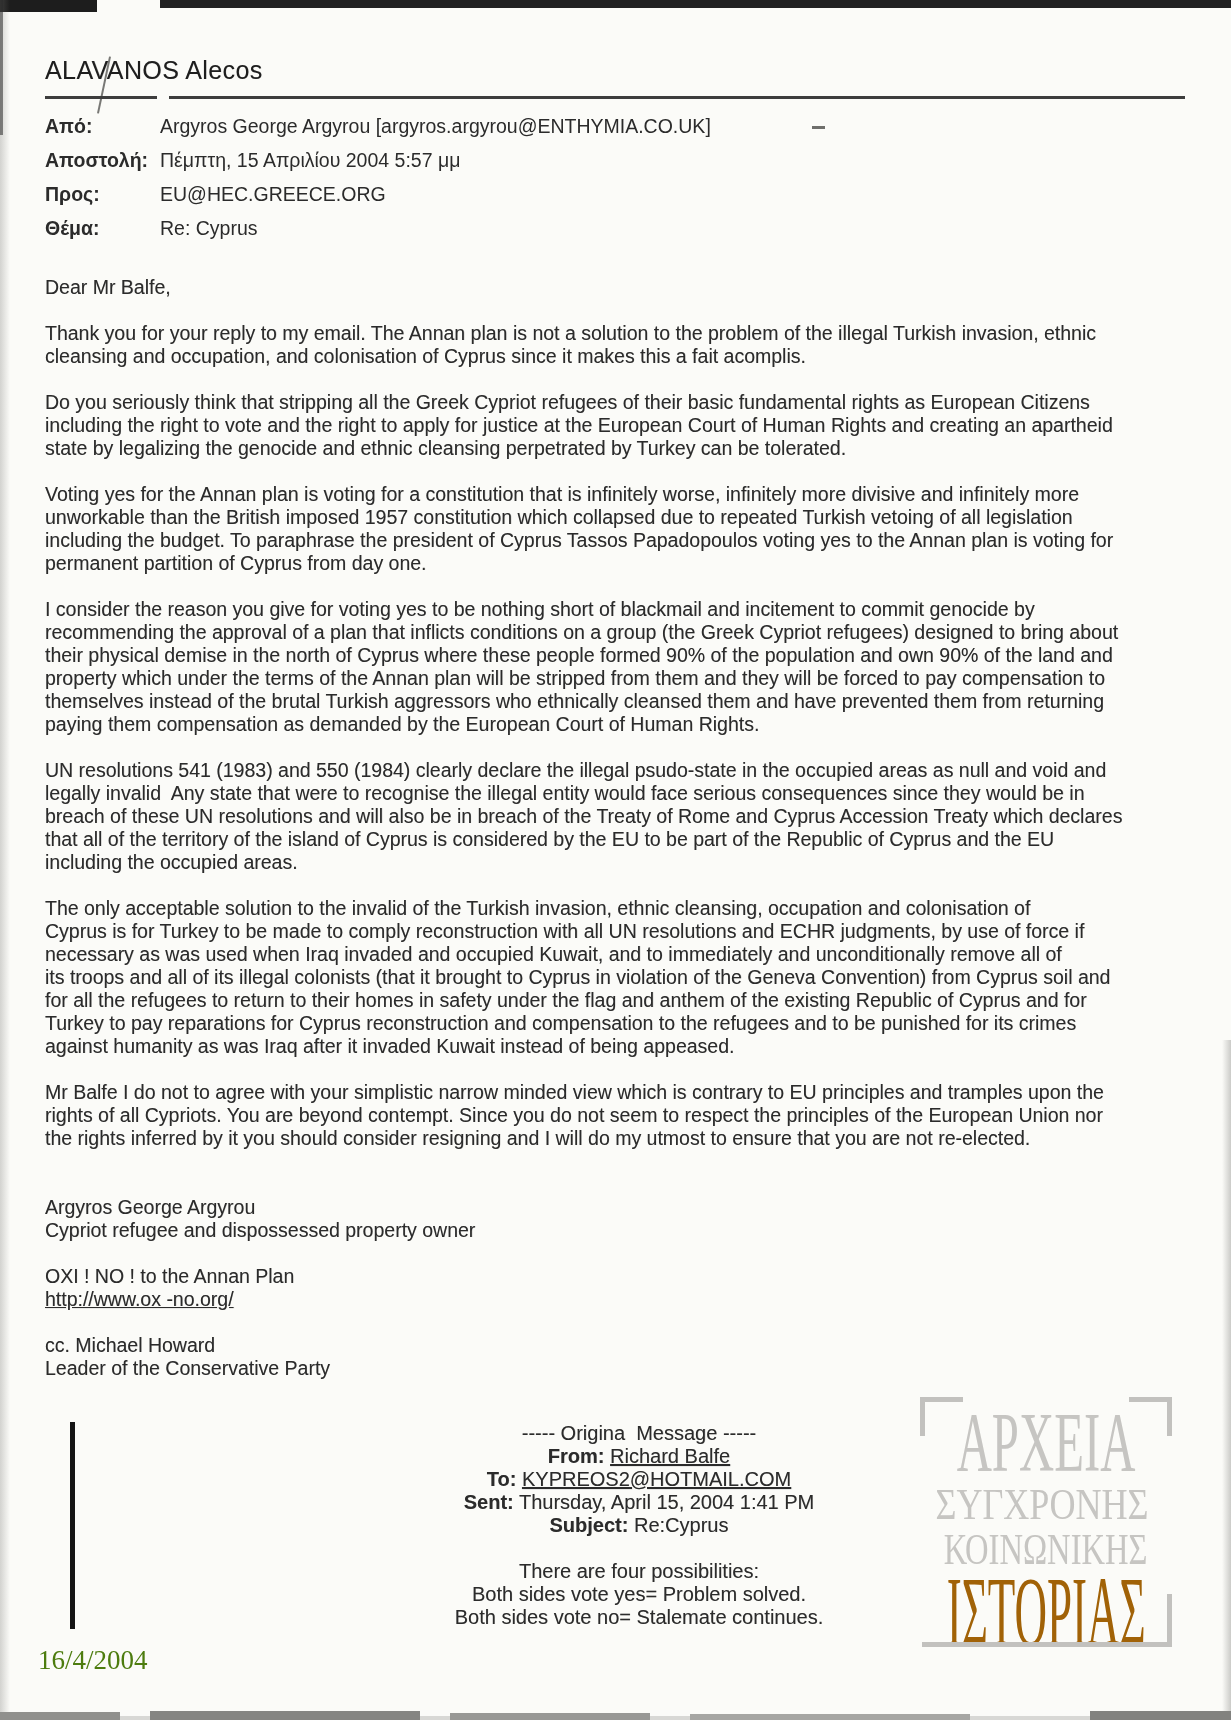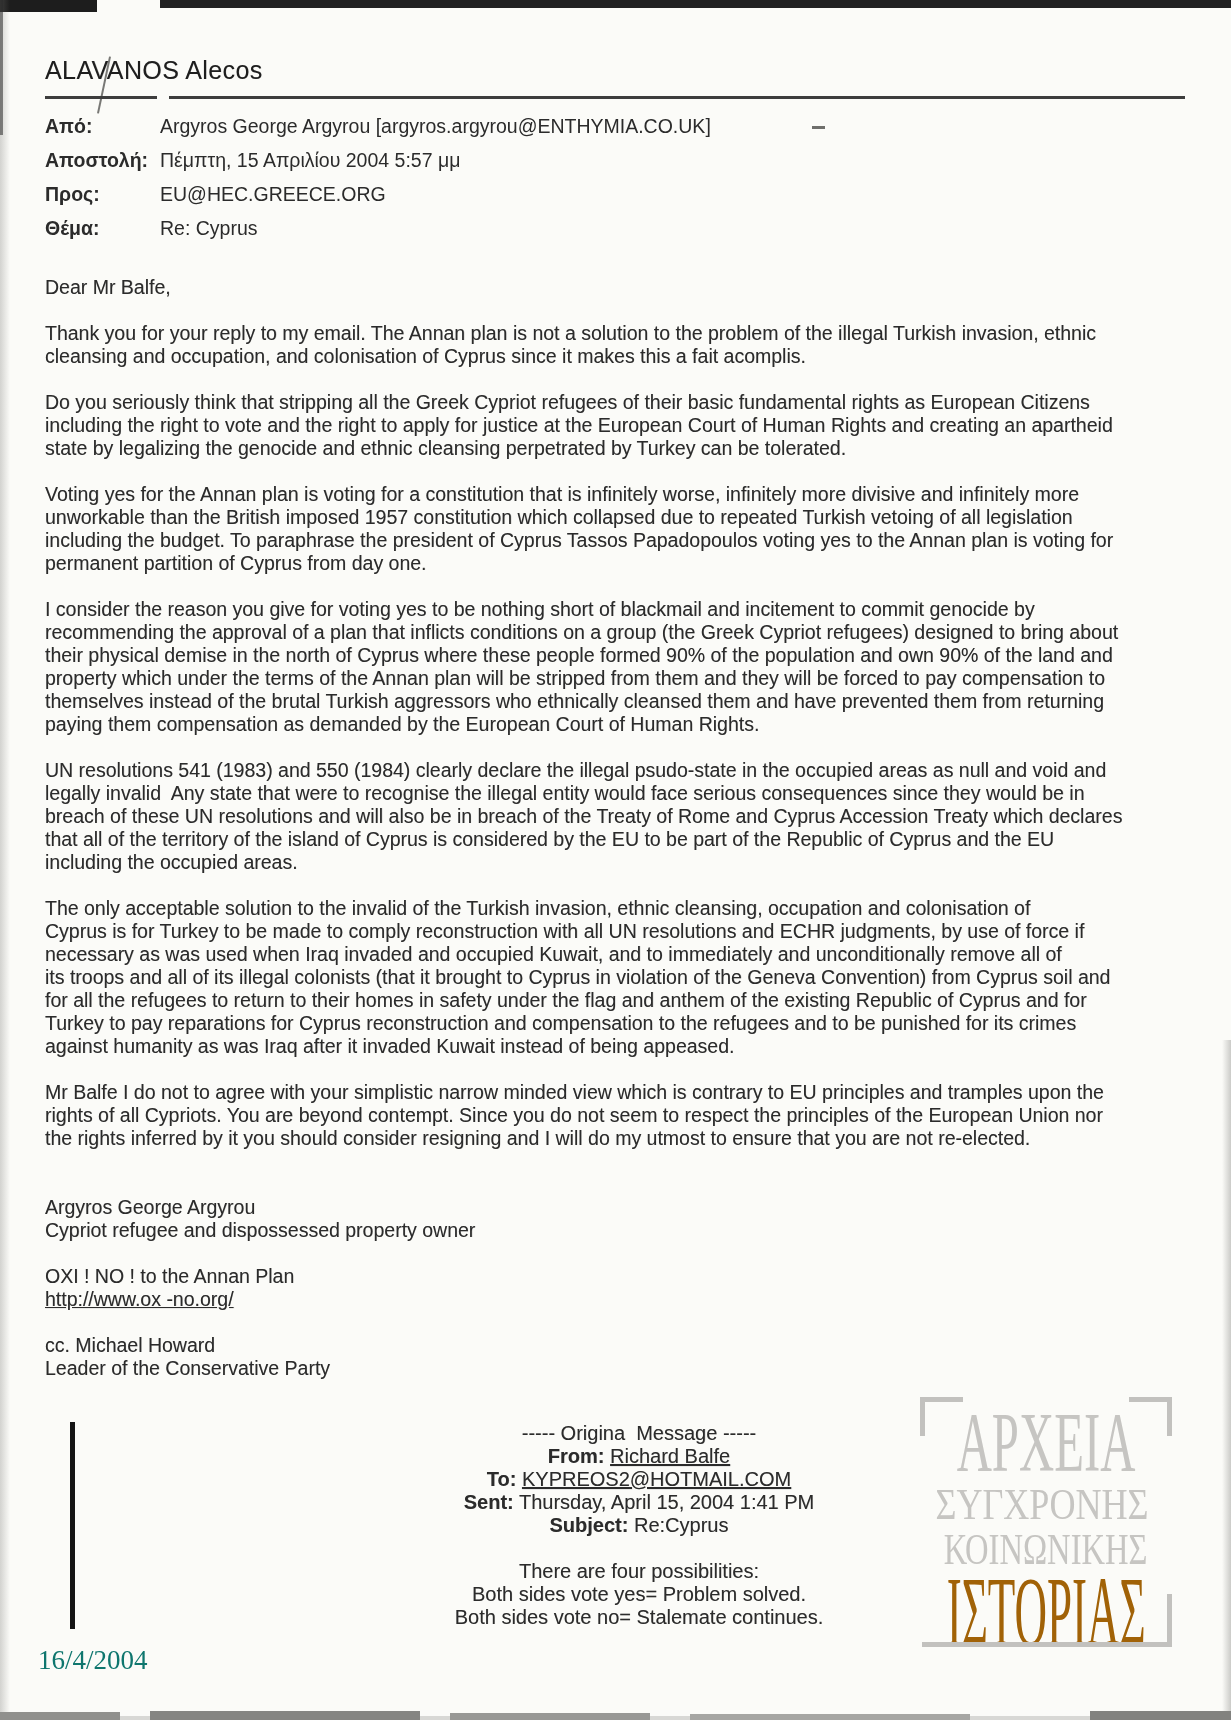--- a/index.html
+++ b/index.html
@@ -68,21 +68,21 @@
   .stamp-bottomline{position:absolute;left:2px;right:0;bottom:0;height:48px;
     border-bottom:5px solid #c2c1be;border-right:5px solid #c2c1be;}
   .stamp-row{width:100%;display:flex;justify-content:center;overflow:visible;}
   .stamp-row span{white-space:pre;display:block;}
   .s1{height:72px;}.s1 span{font-size:84px;line-height:72px;transform:scaleX(.58);}
   .s2{height:44px;margin-top:4px;justify-content:flex-end;}.s2 span{font-size:44px;line-height:44px;transform:scaleX(.82);}
   .s3{height:46px;}.s3 span{font-size:44px;line-height:46px;transform:scaleX(.74);}
   .s4{height:80px;color:#a16207;}.s4 span{font-size:100px;line-height:78px;transform:scaleX(.45);}
 
   .scan-date{position:absolute;left:38px;top:1645px;
-    font-family:"Liberation Serif","DejaVu Serif",serif;font-size:27px;color:#0f766e;}
+    font-family:"Liberation Serif","DejaVu Serif",serif;font-size:27px;color:#4d7c0f;}
 </style>
 </head>
 <body>
 
 <div class="page">
 
   <div class="edge-top-a"></div>
   <div class="edge-top-b"></div>
   <div class="edge-left"></div>
   <div class="edge-left-dark"></div>

